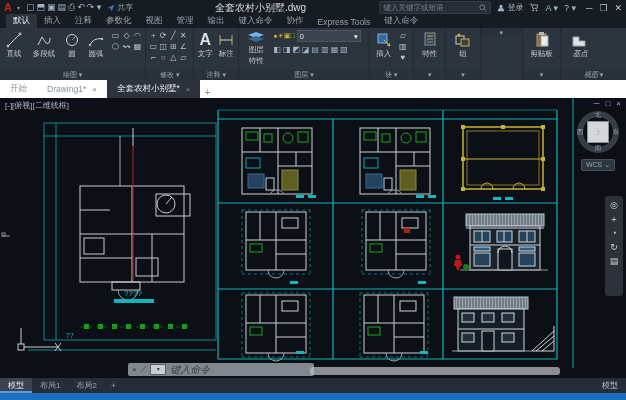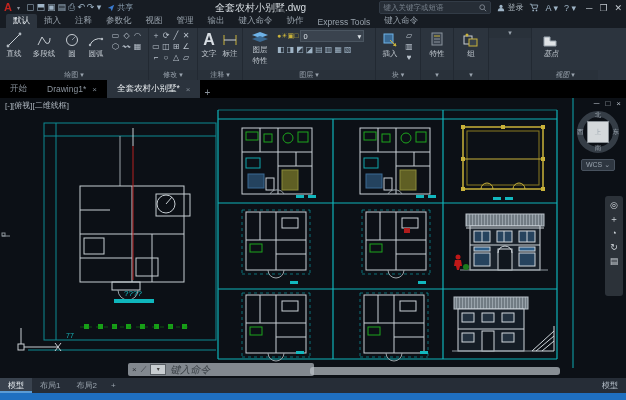--- a/index.html
+++ b/index.html
@@ -33,21 +33,21 @@
   .bicon svg{display:block;}
   .minigrid{display:grid;grid-template-columns:repeat(4,10px);grid-auto-rows:11px;font-size:8px;color:#b9c2cc;}
   .minigrid span{text-align:center;line-height:11px;}
   .draw-mini{grid-template-columns:repeat(3,11px);}
   .textA{font-size:16px;color:#d7dde2;line-height:16px;font-weight:bold;}
   .layersel{width:58px;height:10px;background:#3a434e;border:1px solid #4a5560;color:#dfe5ea;
             font-size:7.5px;display:flex;align-items:center;padding:0 2px;justify-content:space-between;}
   .lrow{display:flex;gap:2px;align-items:center;font-size:7px;color:#c9b23a;}
   .lgrid{display:flex;gap:2px;font-size:8px;color:#9fb4c6;margin-top:1px;}
   
-  .ftabs{height:18px;background:#000000;display:flex;align-items:flex-end;font-size:8.5px;}
+  .ftabs{height:18px;background:#ffffff;display:flex;align-items:flex-end;font-size:8.5px;}
   .ftab{padding:2px 10px;color:#8a939d;display:flex;gap:6px;align-items:center;height:14px;}
   .ftab .x{color:#7c8690;font-size:8px;}
   .ftab.active{background:#2b333d;color:#eef2f5;border-top:1px solid #3c4document;}
   .ftab-add{color:#8a939d;margin-left:4px;font-size:10px;}
   
   .canvas{position:relative;height:280px;background:#0c1016;}
   .vp-label{position:absolute;left:5px;top:2px;font-size:8px;color:#aeb6bf;z-index:3;}
   .cwin{position:absolute;right:5px;top:1px;font-size:8px;color:#aeb6bf;display:flex;gap:6px;z-index:3;}
   .viewcube{position:absolute;right:3px;top:13px;width:50px;z-index:3;text-align:center;}
   .ring{position:relative;width:42px;height:42px;margin:0 auto;border-radius:50%;border:6px solid rgba(88,99,112,.55);box-sizing:border-box;}
@@ -319,20 +319,35 @@
           <span class="blabel">组</span>
         </div>
       </div>
       <div class="plabel">▾</div>
     </div>
 
     <div class="panel" style="width:42px">
       <div class="plabel">▾</div>
     </div>
 
+    <div class="panel" style="width:38px">
+      <div class="pbody">
+        <div class="bigbtn">
+          <span class="bicon">
+              <svg width="14" height="16" viewBox="0 0 14 16">
+                <rect x="2" y="2" width="9" height="12" fill="#8a6d3a" stroke="#b99a55"></rect>
+                <rect x="4" y="0" width="5" height="3" fill="#b0b8c0"></rect>
+                <rect x="6" y="4" width="7" height="10" fill="#e8ecef" stroke="#9aa4ae"></rect>
+              </svg>
+            </span>
+          <span class="blabel">剪贴板</span>
+        </div>
+      </div>
+      <div class="plabel">▾</div>
+    </div>
 
     <div class="panel" style="width:66px;border-right:none;font-style:italic;">
       <div class="pbody">
         <div class="bigbtn" style="width:34px">
           <span class="bicon">
               <svg width="18" height="16" viewBox="0 0 18 16">
                 <path d="M2,14 V5 H8 V9 H14 V14 Z" fill="#dfe3e6" stroke="#9aa4ae"></path>
               </svg>
             </span>
           <span class="blabel">基点</span>

